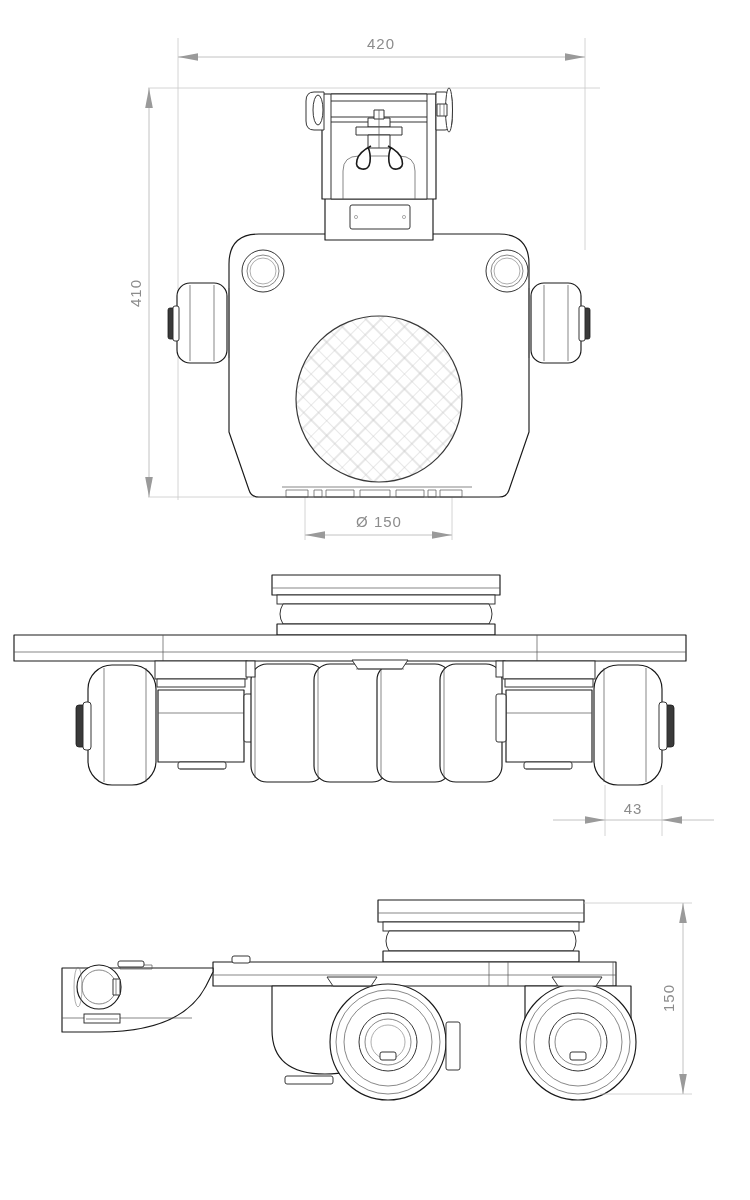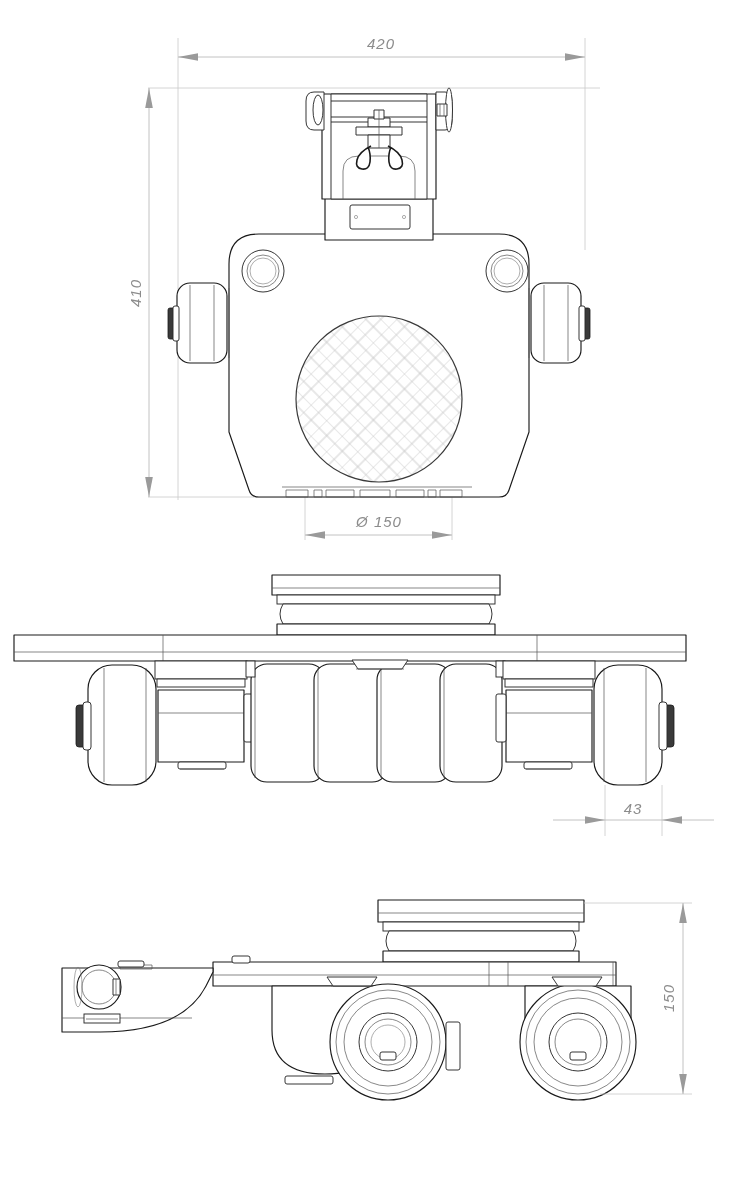--- a/index.html
+++ b/index.html
@@ -1,18 +1,18 @@
 <!DOCTYPE html>
 <html><head>
 <meta charset="utf-8">
 <style>
   html,body{margin:0;padding:0;background:#ffffff;}
   body{width:750px;height:1200px;position:relative;overflow:hidden;
        font-family:"Liberation Sans", sans-serif;}
-  .sheet{position:absolute;inset:0;width:678px;height:1200px;font-style:italic;}
+  .sheet{position:absolute;inset:0;width:678px;height:1200px;}
   svg{display:block;}
   .dimtext{fill:#8c8c8c;font-family:"Liberation Sans",sans-serif;font-size:15px;
            letter-spacing:1px;}
   .dimline{stroke:#b3b3b3;stroke-width:.8;fill:none;}
   .extline{stroke:#c9c9c9;stroke-width:.8;fill:none;}
   .arrow{fill:#9a9a9a;}
   .ol{stroke:#1a1a1a;stroke-width:1.15;fill:#ffffff;stroke-linejoin:round;}
   .ol2{stroke:#2b2b2b;stroke-width:.95;fill:#ffffff;}
   .thin{stroke:#555;stroke-width:.7;fill:none;}
   .thin2{stroke:#777;stroke-width:.6;fill:none;}

